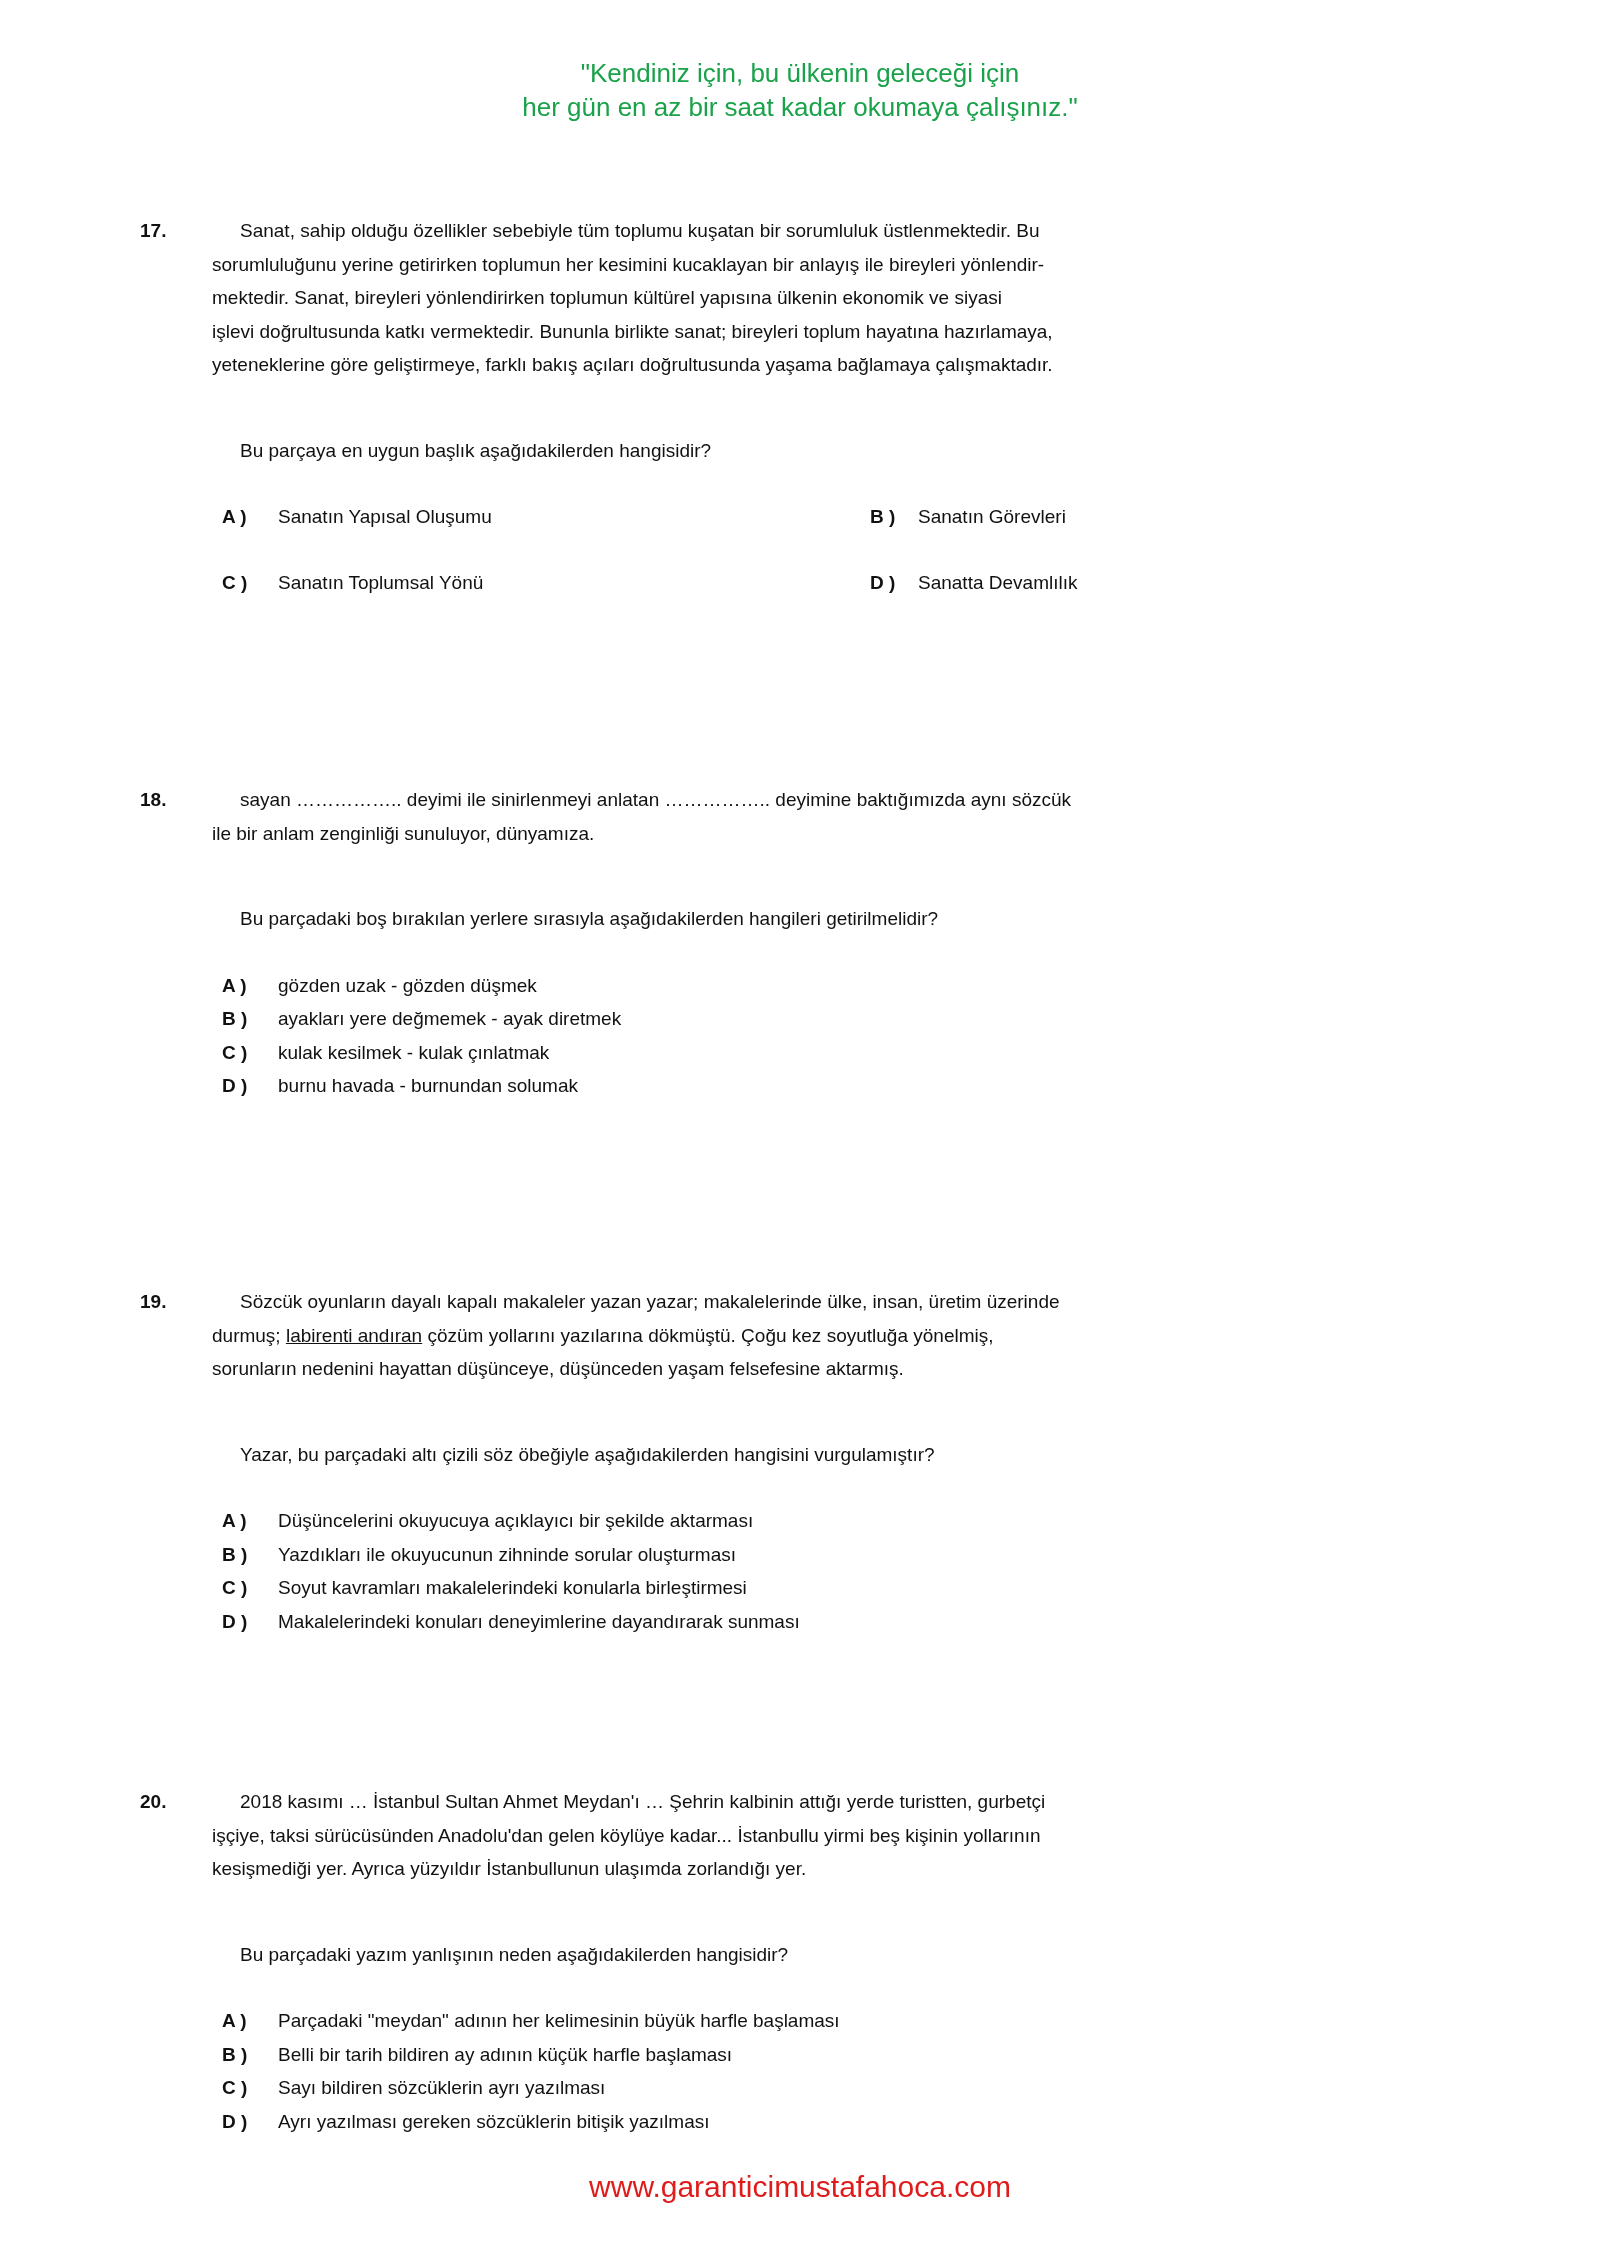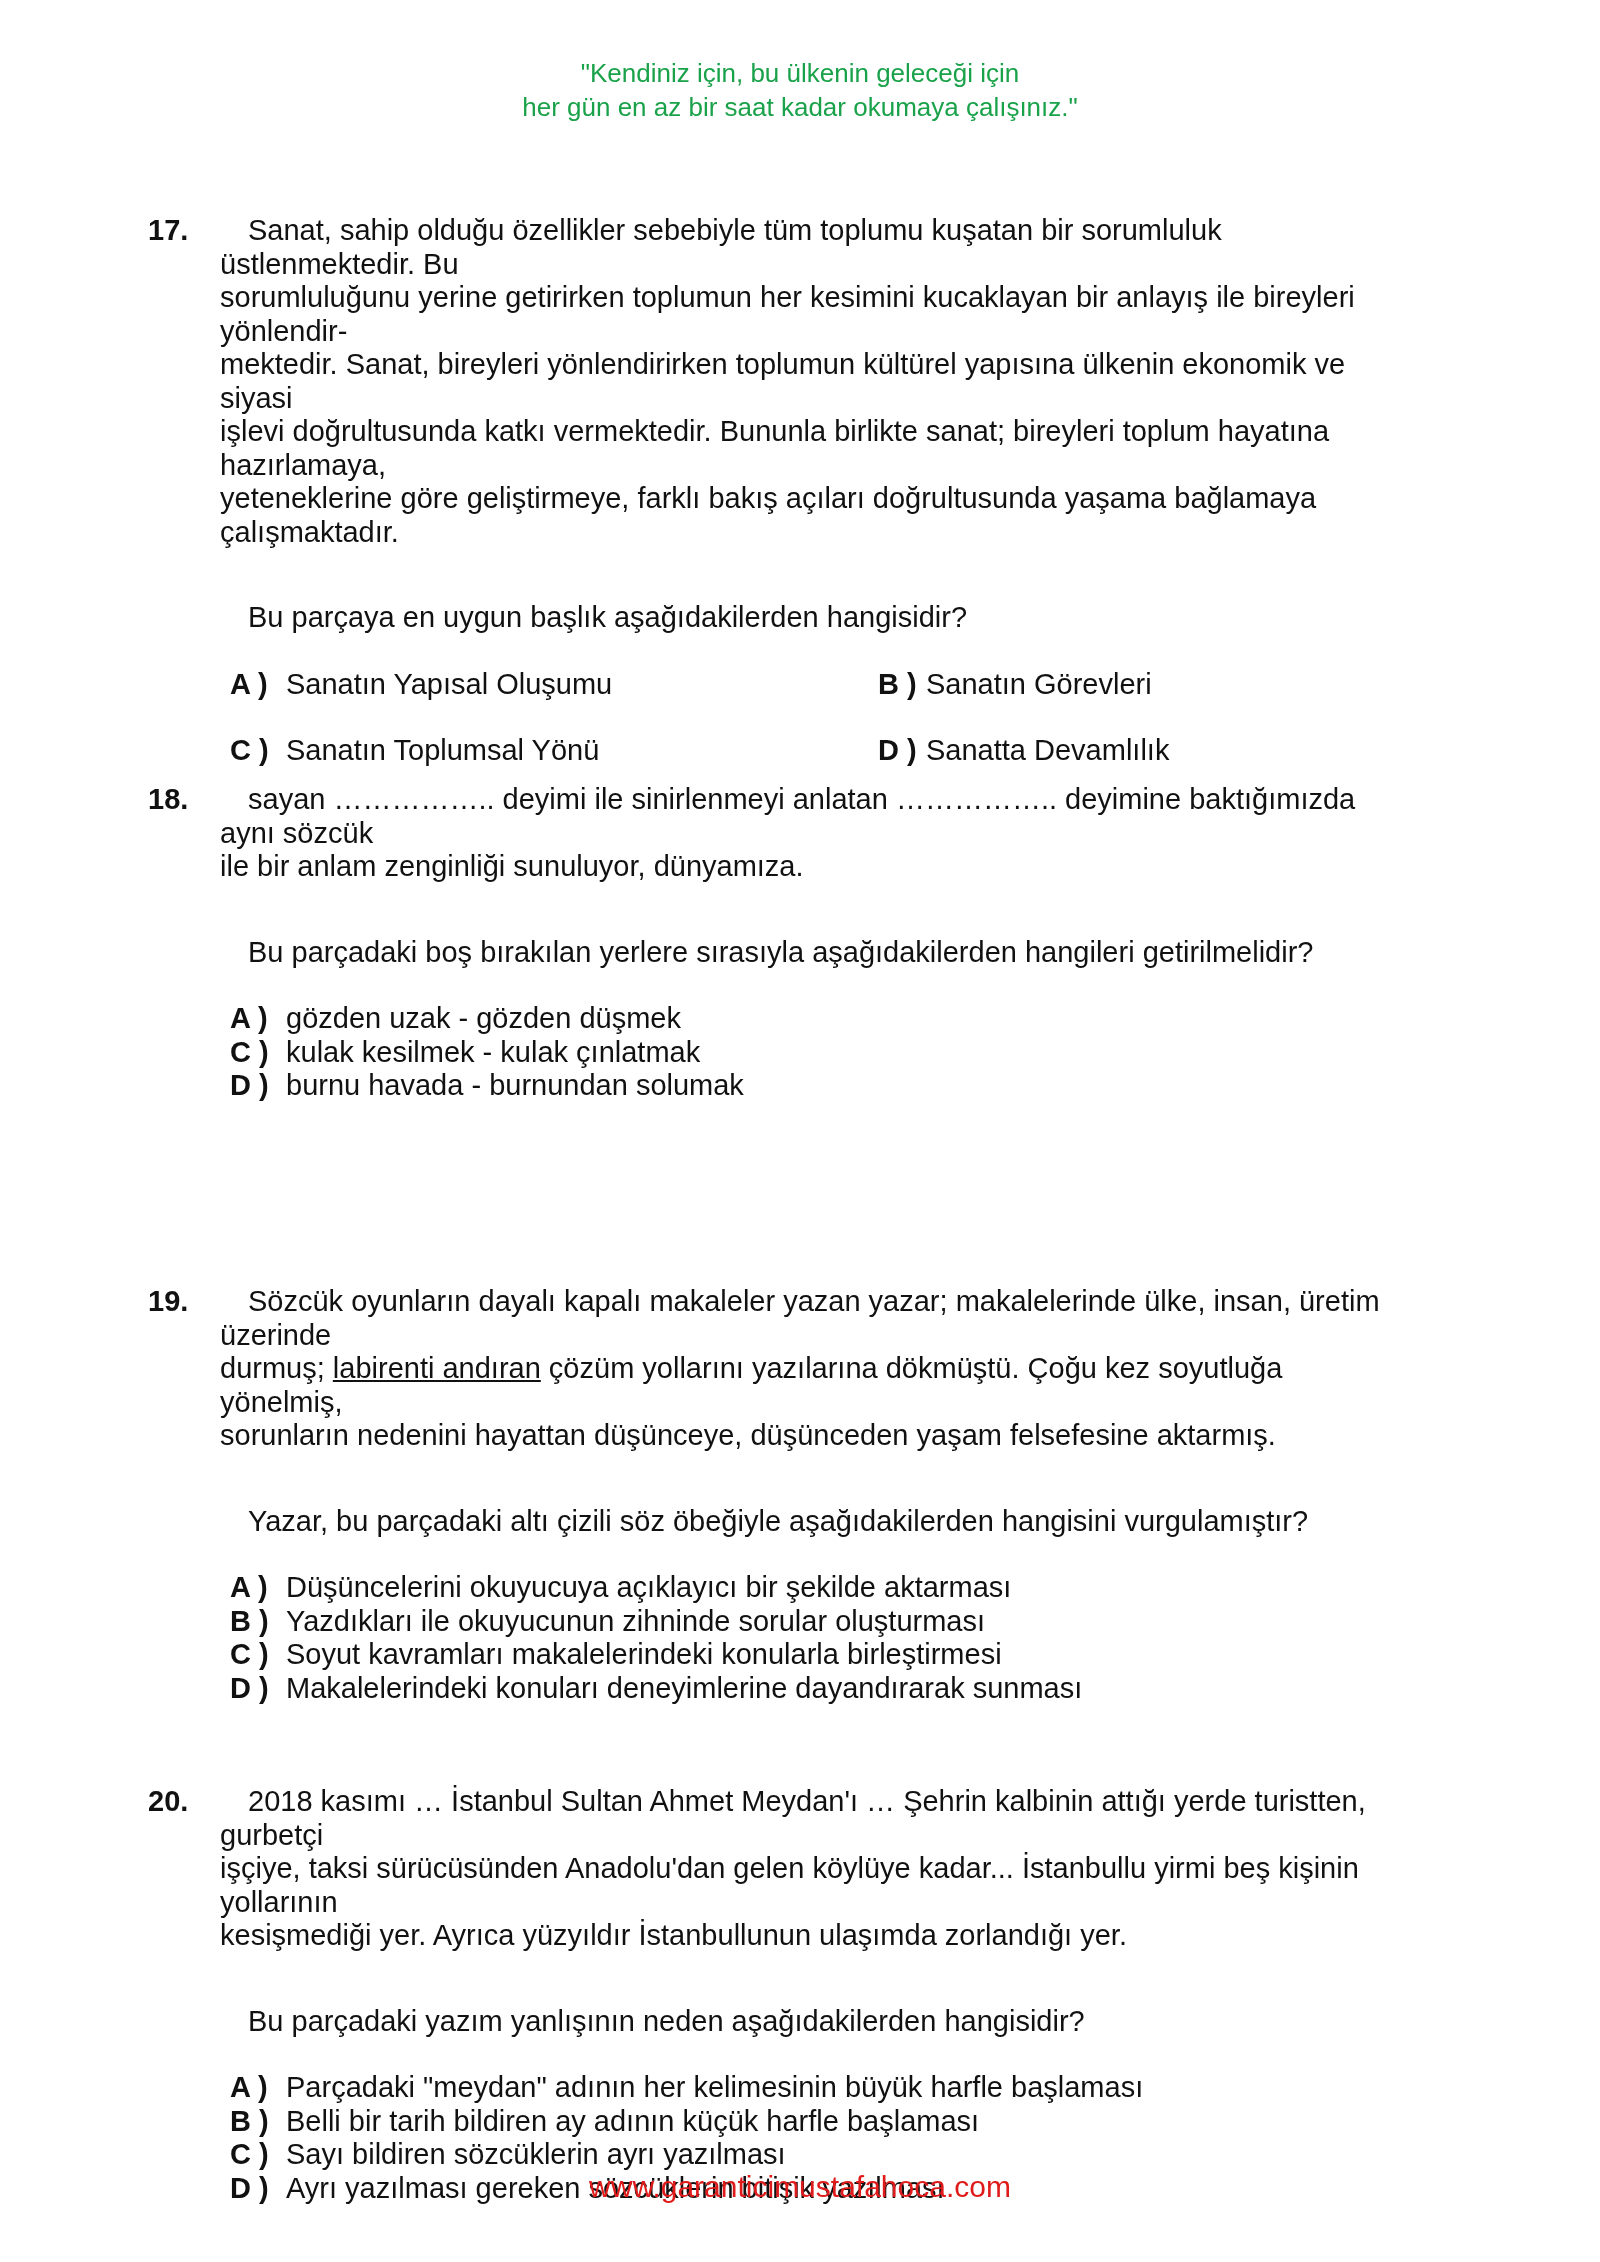--- a/index.html
+++ b/index.html
@@ -22,23 +22,23 @@
       width: 1600px;
       text-align: center;
       color: #1aa24a;
       font-size: 26px;
       line-height: 34px;
     }
     .motto div { display: block; }
 
     .question {
       position: absolute;
-      left: 148px;
+      left: 140px;
       width: 1260px;
-      font-size: 29px;
+      font-size: 19px;
       line-height: 33.5px;
     }
     .q-num {
       position: absolute;
       left: 0;
       top: 0;
       font-weight: bold;
     }
     .q-body {
       margin-left: 72px;
@@ -132,20 +132,23 @@
   <div class="q-body">
     <span class="line">sayan …………….. deyimi ile sinirlenmeyi anlatan …………….. deyimine baktığımızda aynı sözcük</span>
     <span class="line">ile bir anlam zenginliği sunuluyor, dünyamıza.</span>
   </div>
   <div class="q-prompt">Bu parçadaki boş bırakılan yerlere sırasıyla aşağıdakilerden hangileri getirilmelidir?</div>
   <div class="choices">
     <div class="choice">
       <span class="letter">A )</span><span>gözden uzak - gözden düşmek</span>
     </div>
     <div class="choice">
+      <span class="letter">B )</span><span>ayakları yere değmemek - ayak diretmek</span>
+    </div>
+    <div class="choice">
       <span class="letter">C )</span><span>kulak kesilmek - kulak çınlatmak</span>
     </div>
     <div class="choice">
       <span class="letter">D )</span><span>burnu havada - burnundan solumak</span>
     </div>
   </div>
 </div>
 
 <div class="question" style="top:1285px;">
   <div class="q-num">19.</div>

